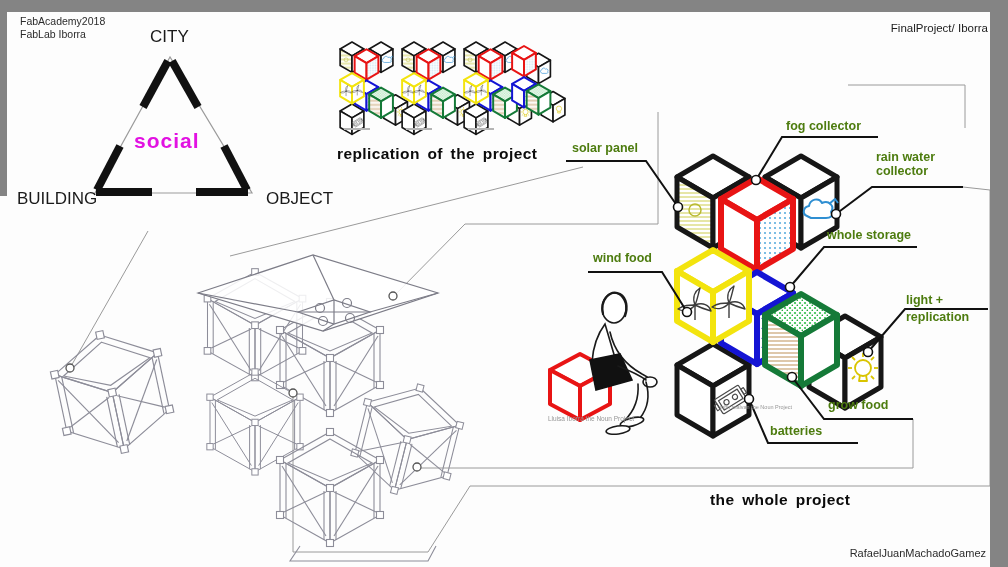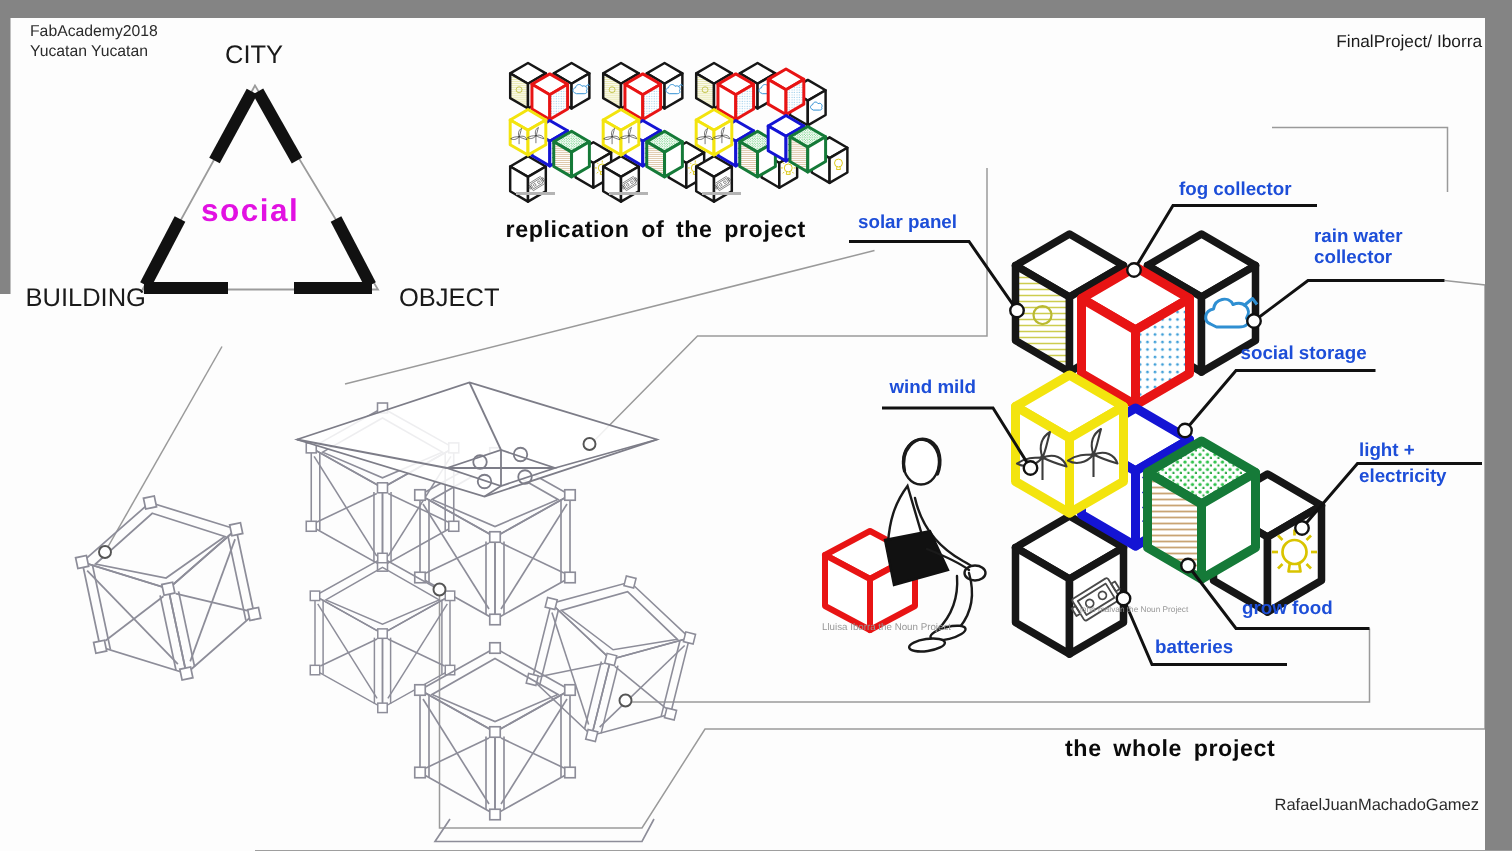--- a/index.html
+++ b/index.html
@@ -9,21 +9,21 @@
   .bar-top{left:0;top:0;width:1008px;height:12px;}
   .bar-left{left:0;top:0;width:7px;height:196px;}
   .bar-right{right:0;top:0;width:18px;height:567px;}
   .gfx{position:absolute;left:0;top:0;}
   .txt{position:absolute;white-space:nowrap;}
   .small{font-size:10.5px;line-height:13px;color:#2b2b2b;}
   .title{font-size:11.5px;color:#1c1c1c;}
   .tri-label{font-size:17px;color:#1a1a1a;}
   .social{font-size:21px;font-weight:bold;letter-spacing:1px;}
   .section{font-size:15.5px;font-weight:bold;letter-spacing:.4px;word-spacing:3px;color:#0b0b0b;}
-  .modlabel{font-size:12.5px;font-weight:bold;color:#1d4ed8;line-height:14px;}
+  .modlabel{font-size:12.5px;font-weight:bold;color:#4d7c0f;line-height:14px;}
   .attr{color:#979797;}
   .author{font-size:11px;color:#2b2b2b;}
   .right{text-align:right;}
 </style>
 </head>
 <body>
 
 <div class="stage">
 
   <svg class="gfx" width="1008" height="567" viewBox="0 0 1008 567">
@@ -316,44 +316,44 @@
         <circle cx="749" cy="399" r="4.5"></circle>
     </g>
   </svg>
 
   <div class="bar bar-top"></div>
   <div class="bar bar-left"></div>
   <div class="bar bar-right"></div>
 
   <div class="txt small" style="left:20px;top:15px;">
     <div>FabAcademy2018</div>
-    <div>Yucatan Yucatan</div>
+    <div>FabLab Iborra</div>
   </div>
   <div class="txt title right" style="left:878px;top:22px;width:110px;">FinalProject/ Iborra</div>
 
   <div class="txt tri-label" style="left:150px;top:27px;">CITY</div>
   <div class="txt tri-label" style="left:17px;top:189px;">BUILDING</div>
   <div class="txt tri-label" style="left:266px;top:189px;">OBJECT</div>
   <div class="txt social" style="left:134px;top:129px;color:#e211e2;">social</div>
 
   <div class="txt section" style="left:710px;top:491px;">the whole project</div>
   <div class="txt section" style="left:337px;top:145px;">replication of the project</div>
 
   <div class="txt modlabel" style="left:572px;top:141px;">solar panel</div>
   <div class="txt modlabel" style="left:786px;top:119px;">fog collector</div>
   <div class="txt modlabel" style="left:876px;top:150px;">
     <div>rain water</div>
     <div>collector</div>
   </div>
-  <div class="txt modlabel" style="left:827px;top:228px;">social storage</div>
-  <div class="txt modlabel" style="left:593px;top:251px;">wind mild</div>
+  <div class="txt modlabel" style="left:827px;top:228px;">whole storage</div>
+  <div class="txt modlabel" style="left:593px;top:251px;">wind food</div>
   <div class="txt modlabel" style="left:906px;top:293px;">
     <div>light +</div>
-    <div style="margin-top:3px;">electricity</div>
+    <div style="margin-top:3px;">replication</div>
   </div>
   <div class="txt modlabel" style="left:828px;top:398px;">grow food</div>
   <div class="txt modlabel" style="left:770px;top:424px;">batteries</div>
 
   <div class="txt attr" style="left:548px;top:415px;font-size:6.5px;">Lluisa Iborra the Noun Project</div>
   <div class="txt attr" style="left:720px;top:404px;font-size:5.5px;">john malvan the Noun Project</div>
 
-  <div class="txt author right" style="left:840px;top:531px;width:146px;">RafaelJuanMachadoGamez</div>
+  <div class="txt author right" style="left:840px;top:547px;width:146px;">RafaelJuanMachadoGamez</div>
 </div>
 
 </body></html>

